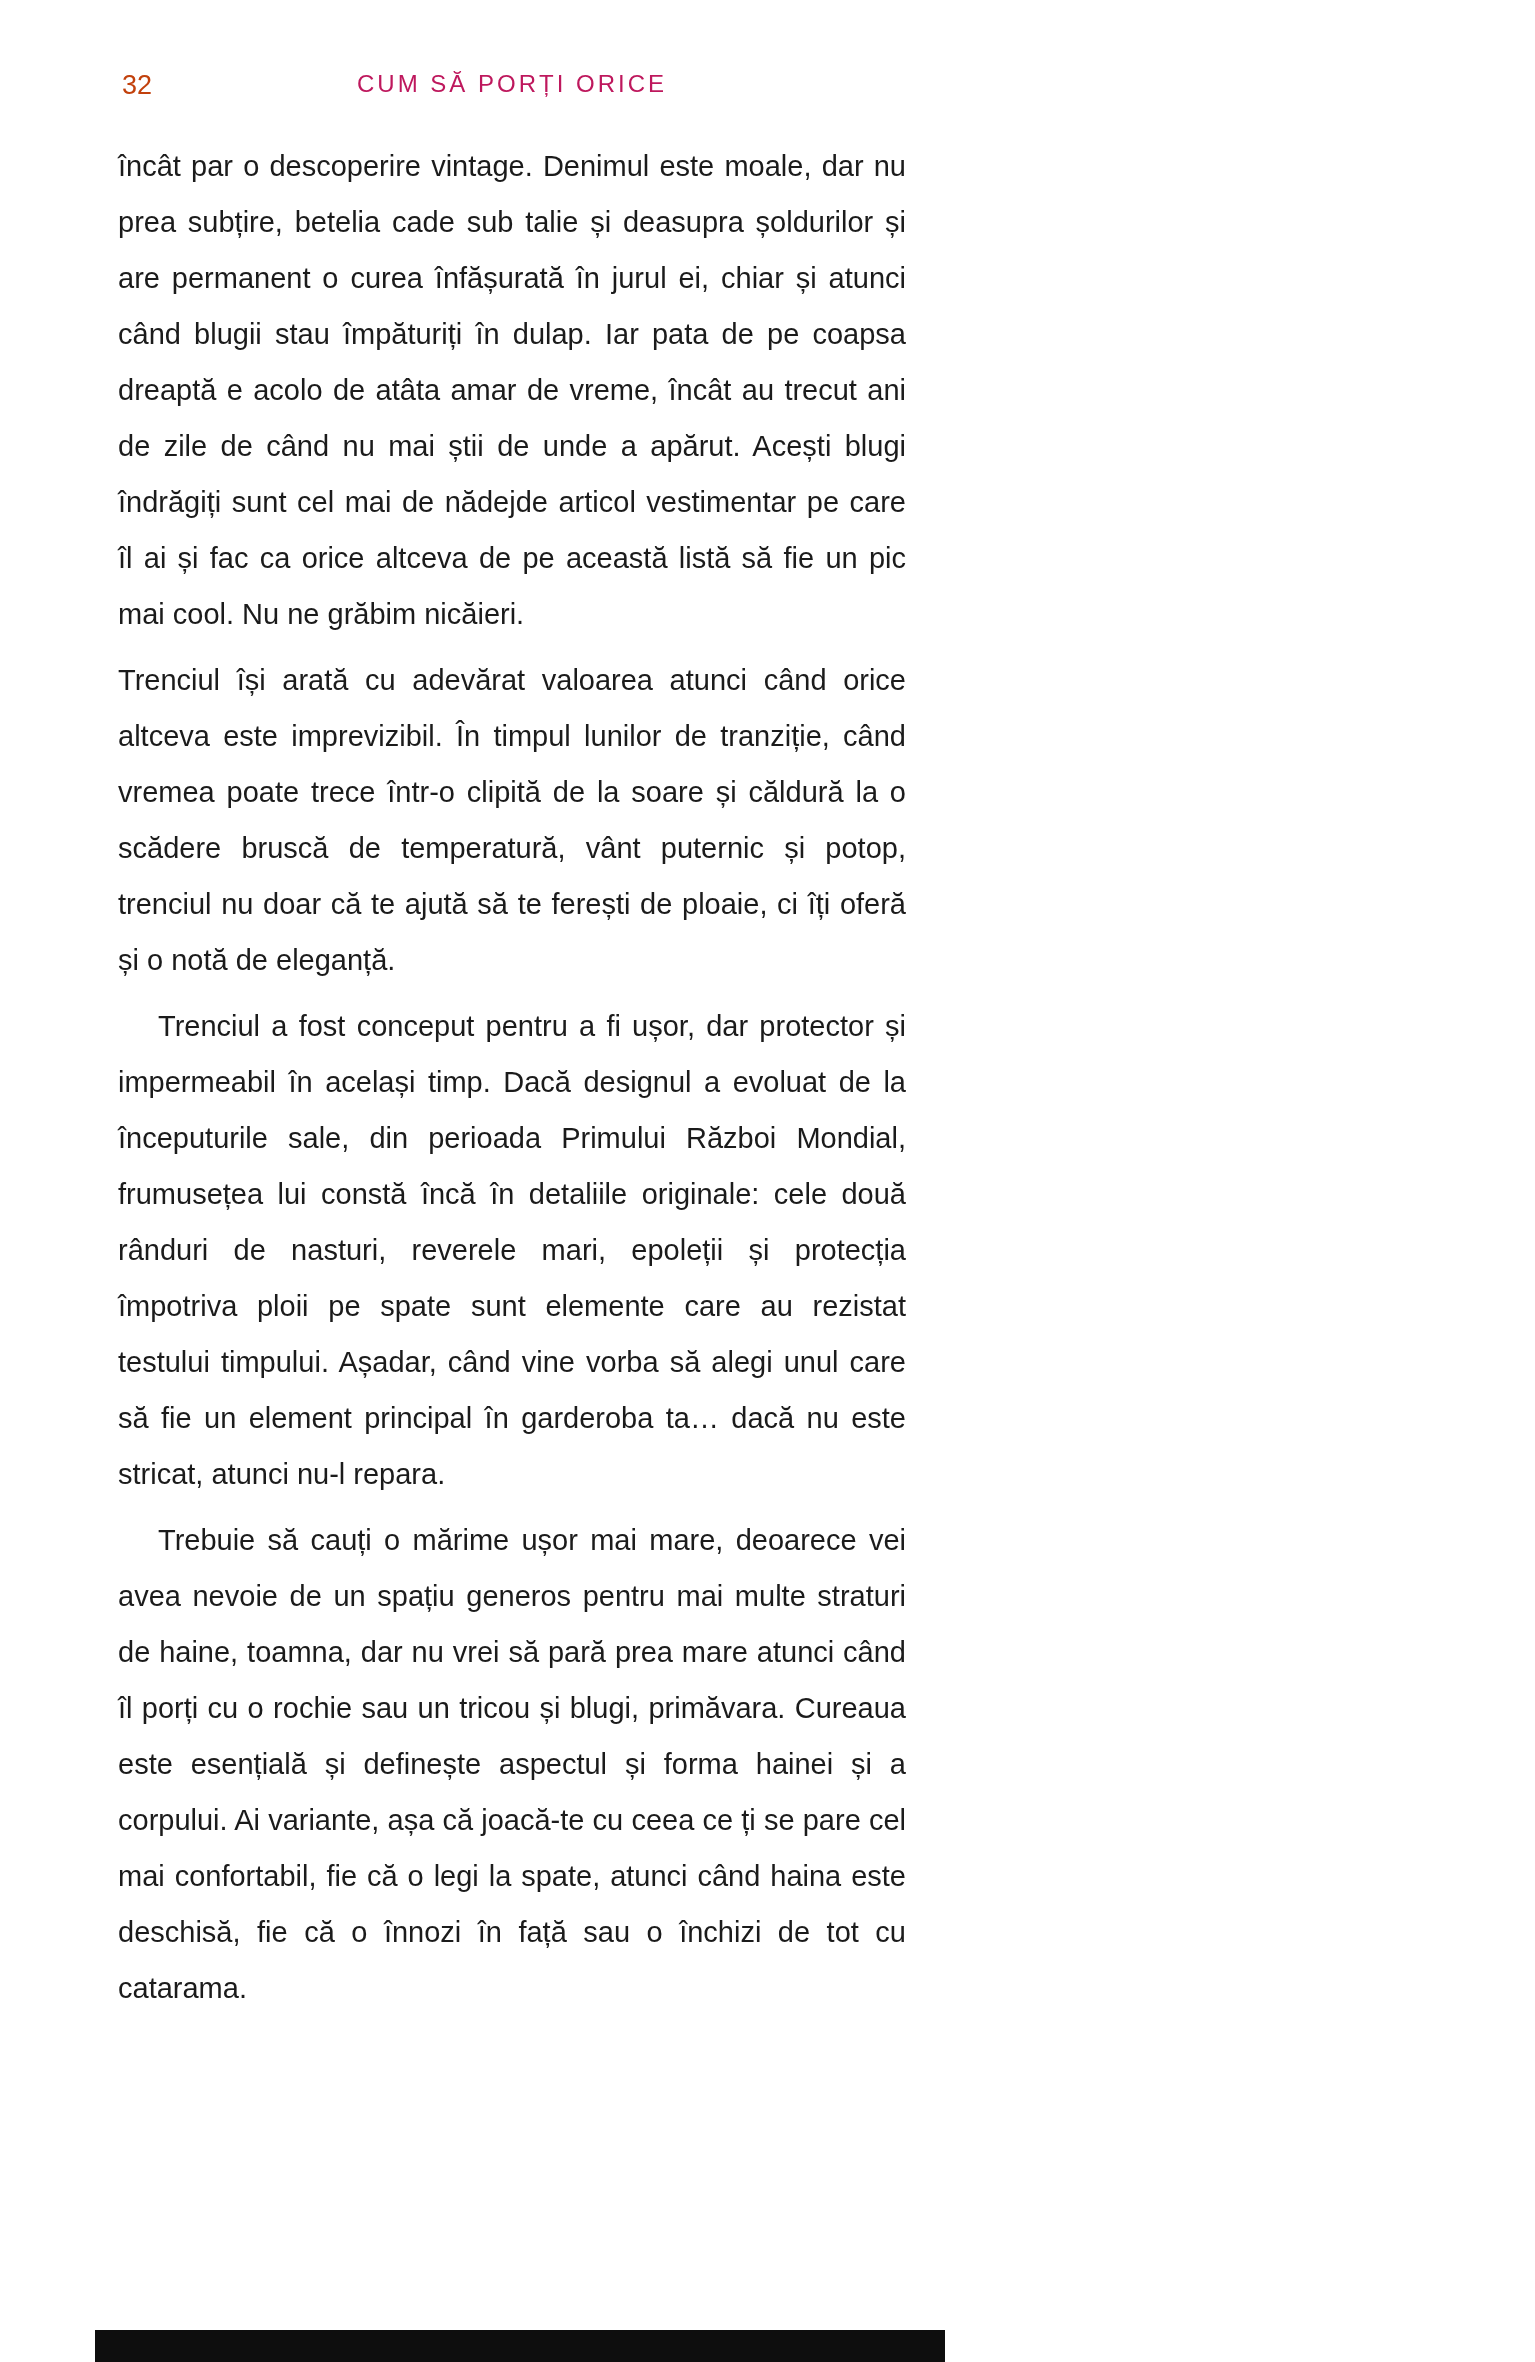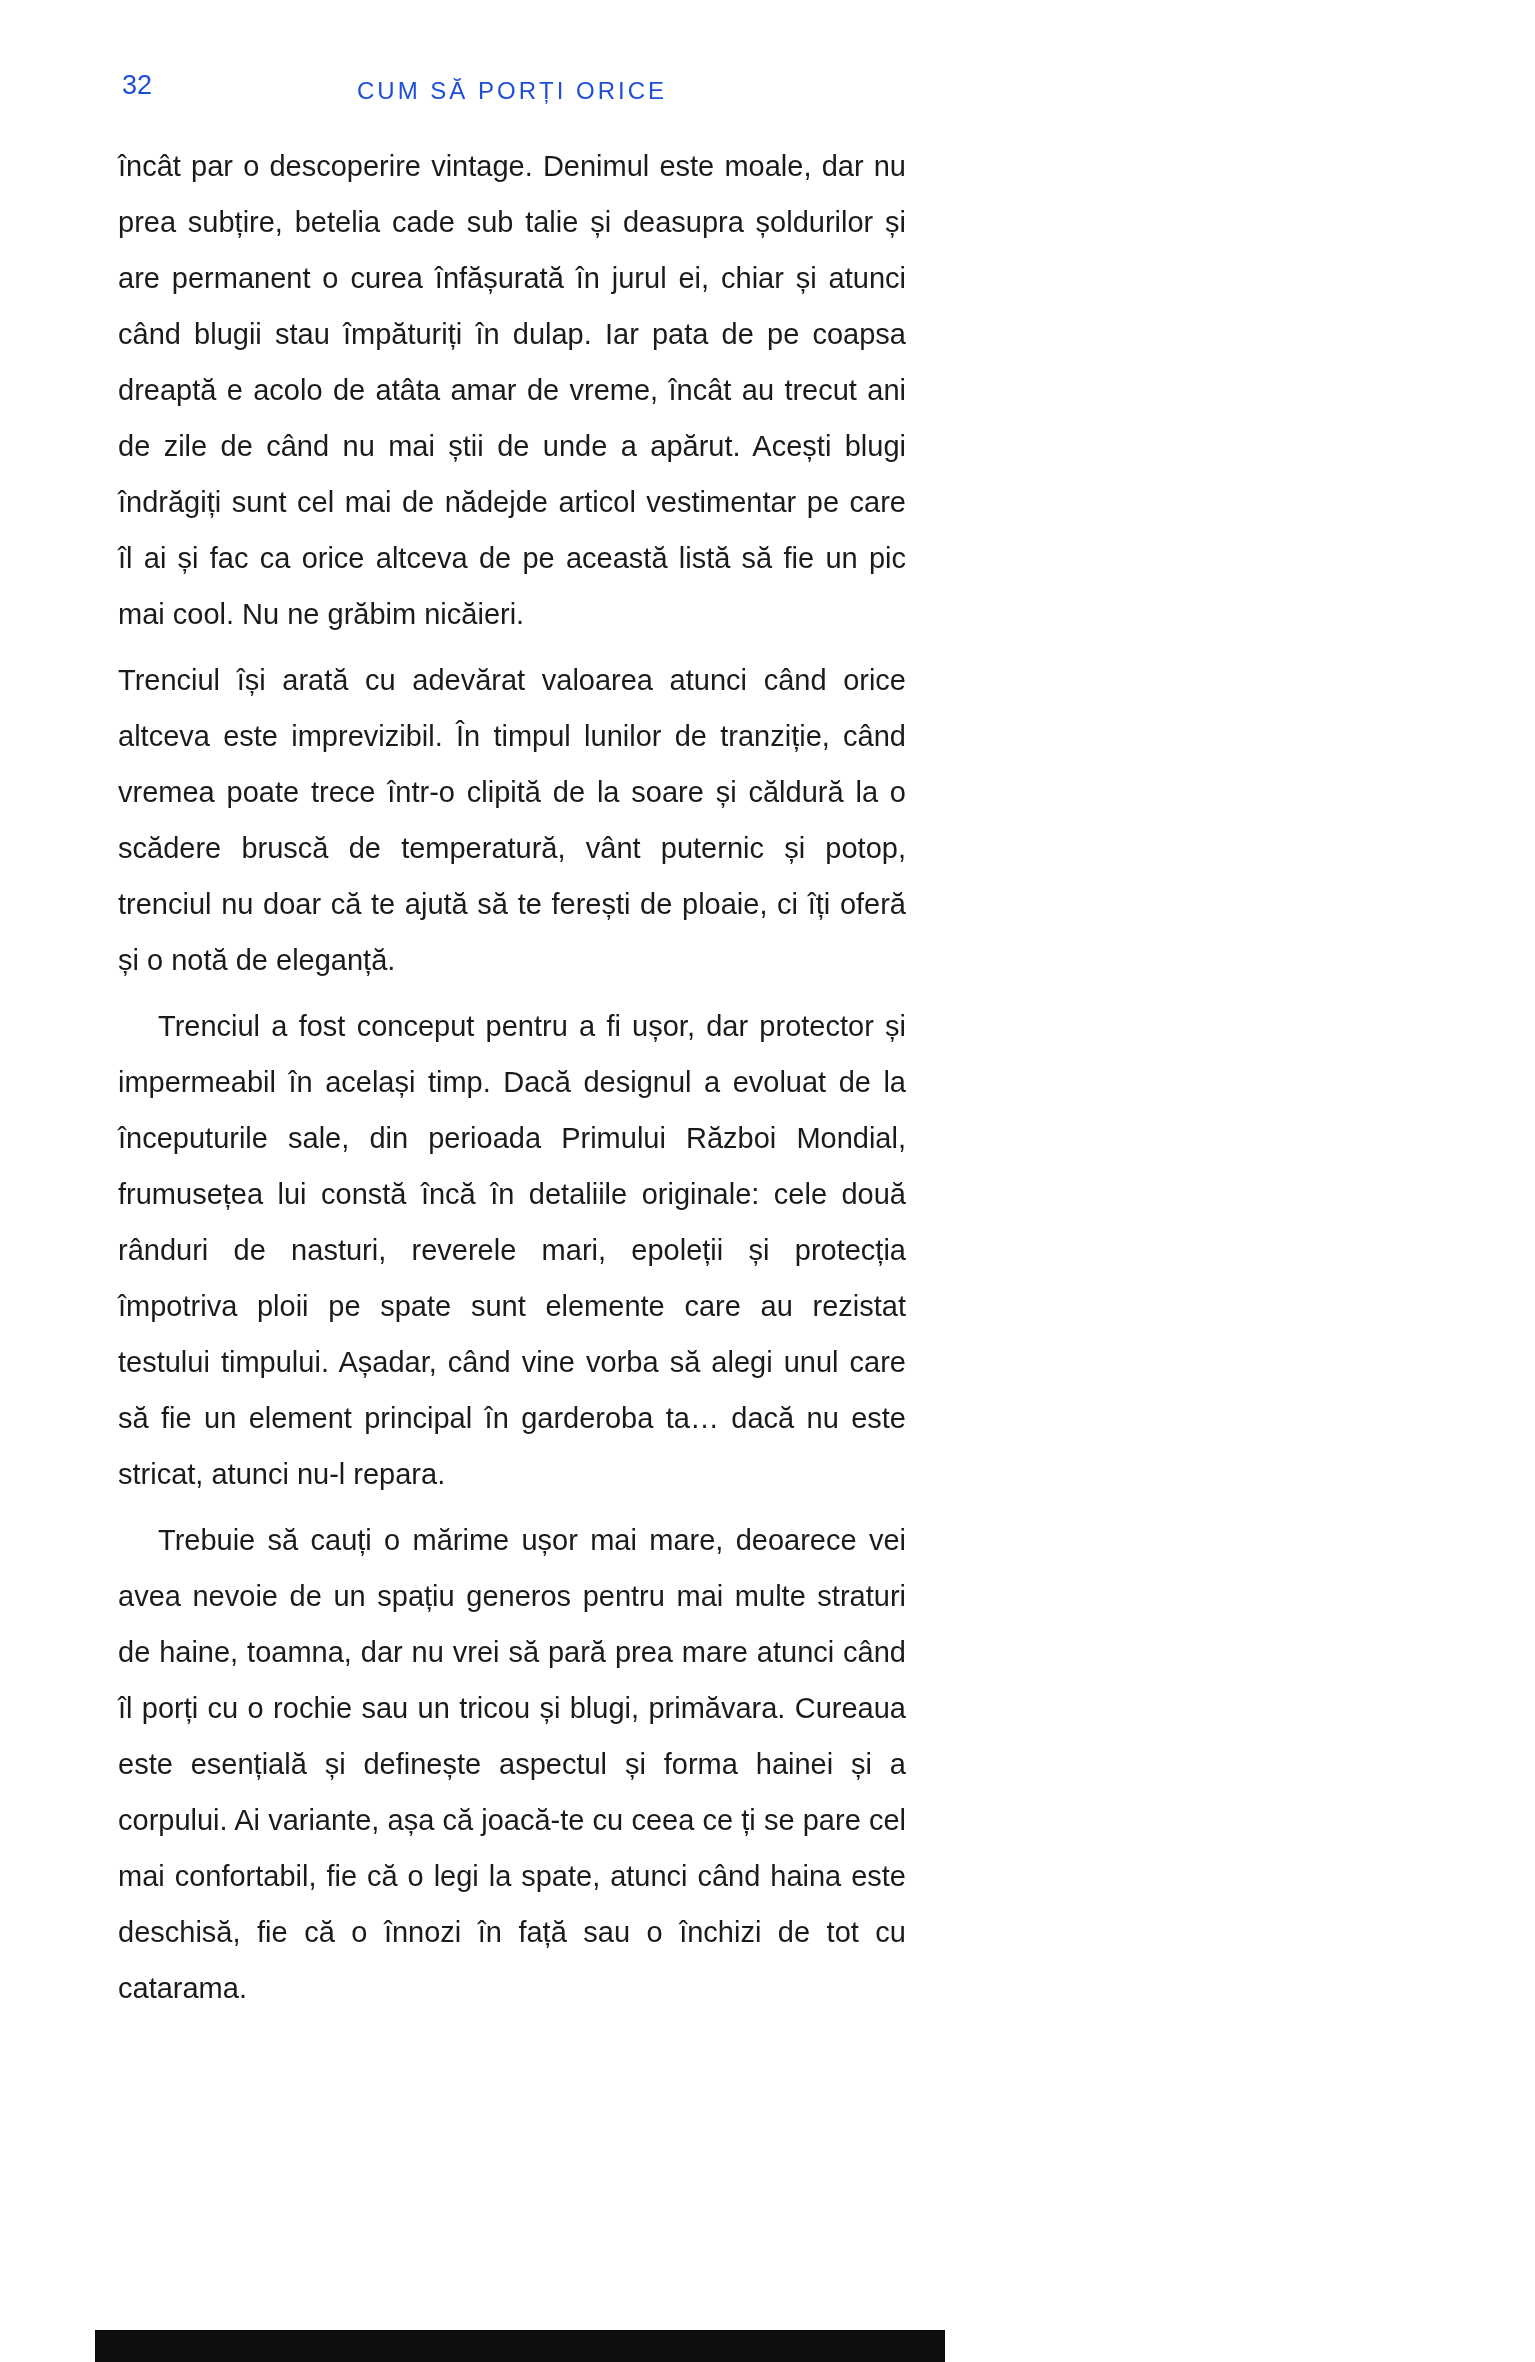--- a/index.html
+++ b/index.html
@@ -25,31 +25,31 @@
     top: 70px;
     left: 118px;
     width: 788px;
     height: 34px;
   }
   .page-number {
     position: absolute;
     left: 4px;
     top: 0;
     font-size: 27px;
-    color: #1d4ed8;
+    color: #c2410c;
   }
   .running-header {
     position: absolute;
     left: 0;
-    top: 7px;
+    top: 0;
     width: 100%;
     text-align: center;
     font-size: 24px;
     letter-spacing: 3px;
-    color: #1d4ed8;
+    color: #be185d;
   }
   .content {
     position: absolute;
     top: 138px;
     left: 118px;
     width: 788px;
     font-size: 29px;
     line-height: 56px;
     color: #1b1b1b;
   }

